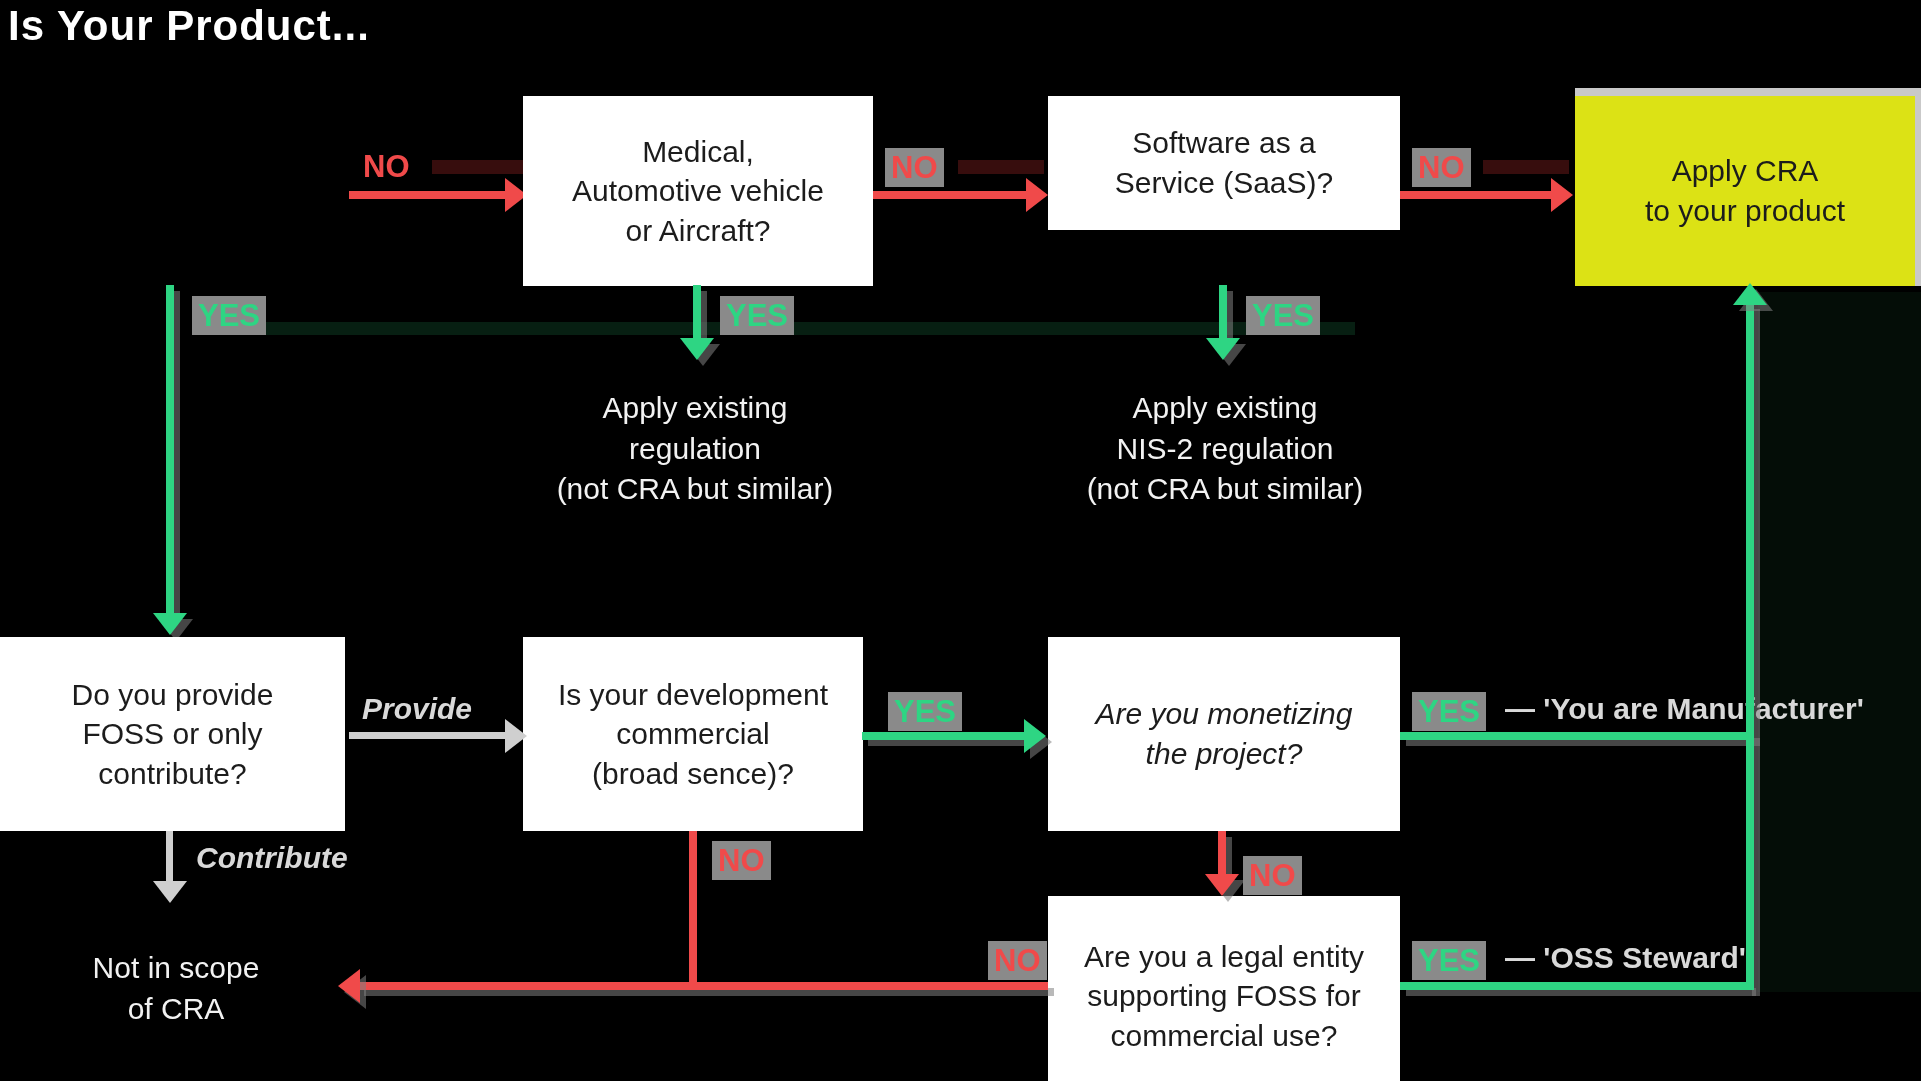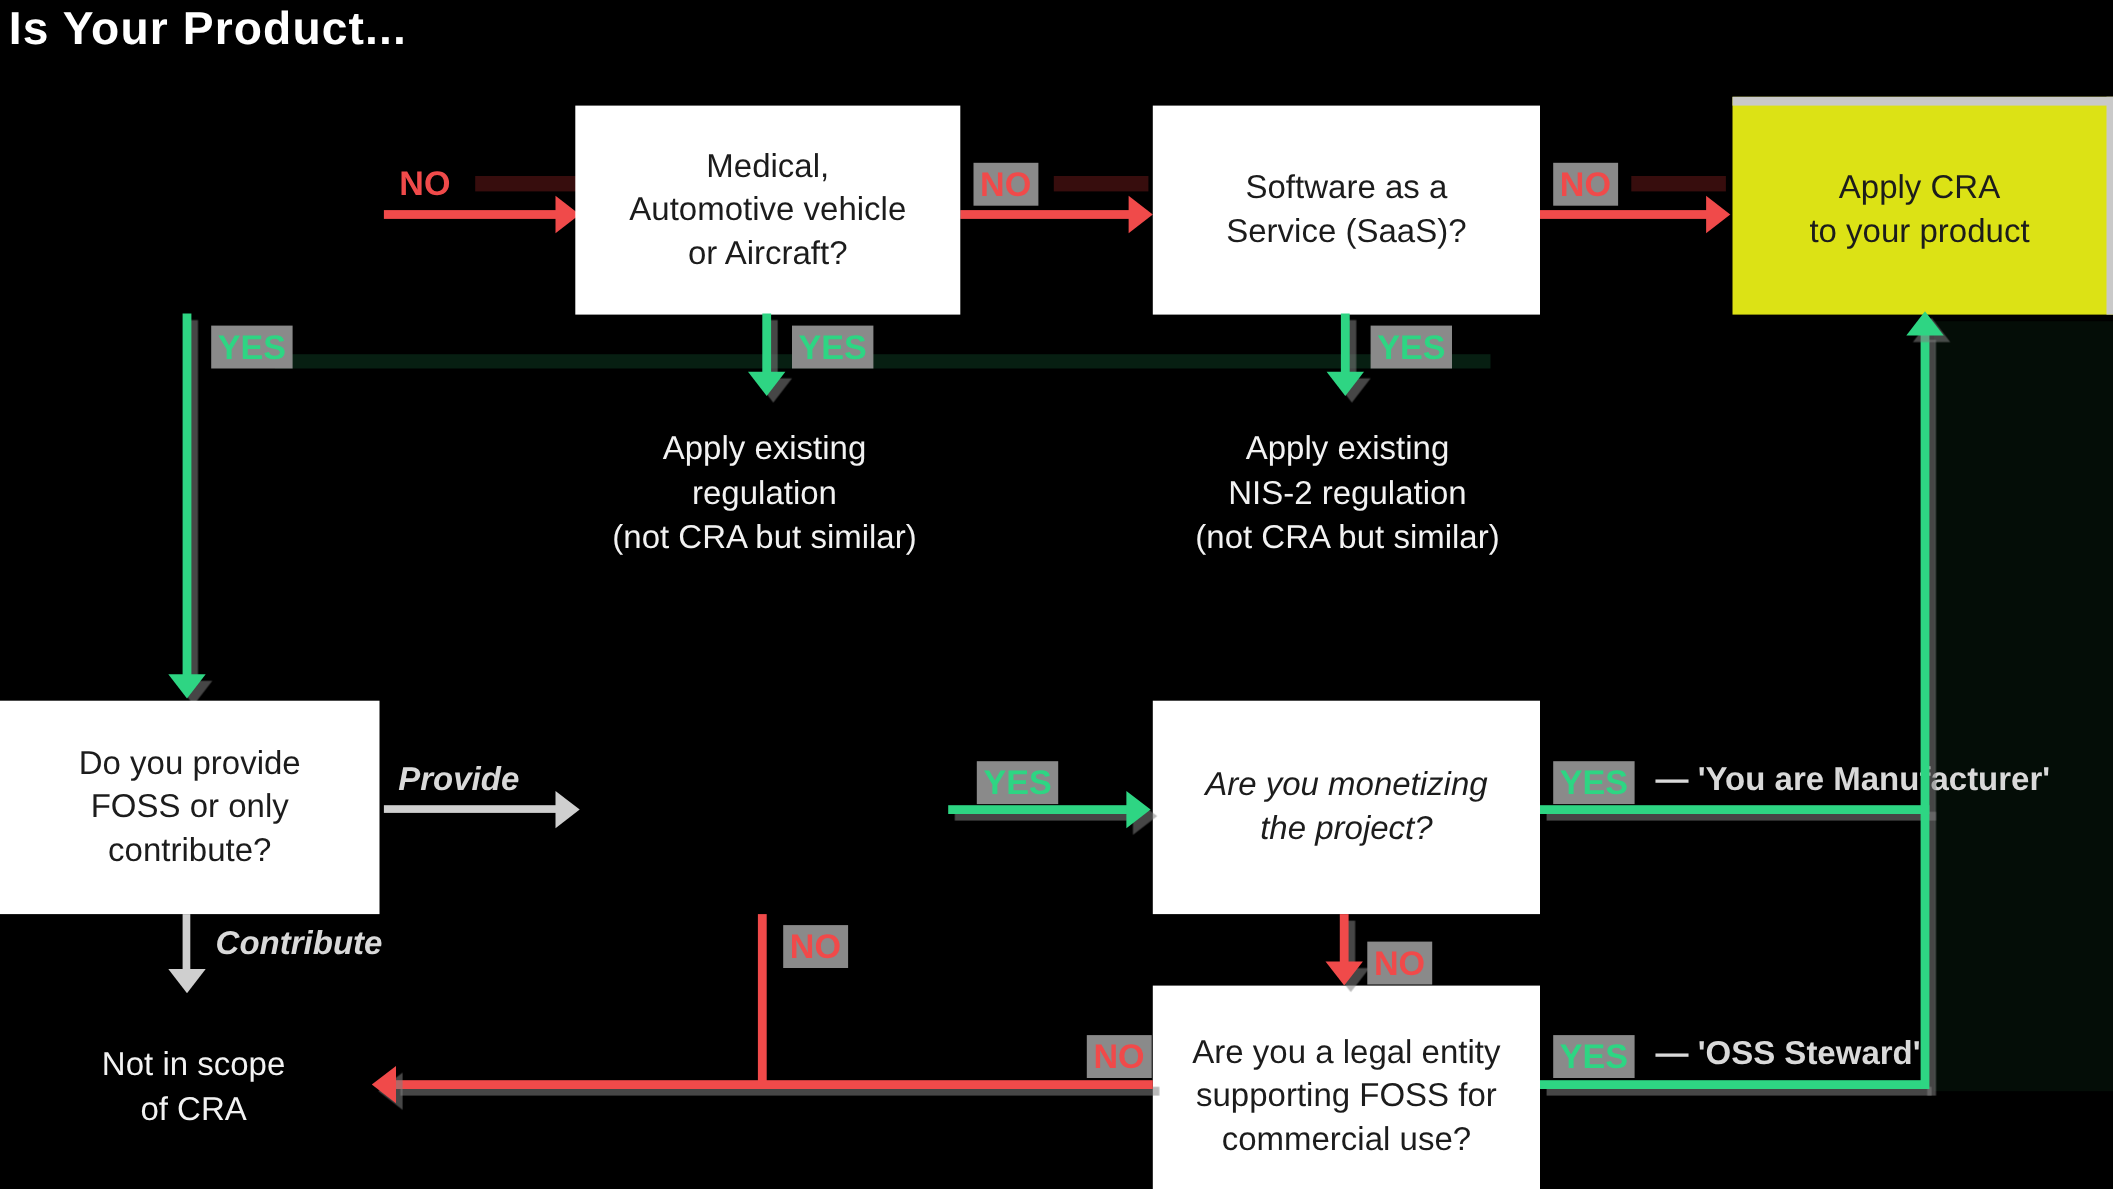--- a/index.html
+++ b/index.html
@@ -67,21 +67,21 @@
   <div class="ah right red" style="left:1026px;top:178px;"></div>
   <div class="chip red" style="left:885px;top:148px;">NO</div>
 
   <div class="hline red-bg" style="left:1400px;top:191px;width:153px;"></div>
   <div class="ah right red" style="left:1551px;top:178px;"></div>
   <div class="chip red" style="left:1412px;top:148px;">NO</div>
 
   <div class="node" style="left:523px;top:96px;width:350px;height:190px;">Medical,
 Automotive vehicle
 or Aircraft?</div>
-  <div class="node" style="left:1048px;top:96px;width:352px;height:190px;">Software as a
+  <div class="node" style="left:1048px;top:96px;width:352px;height:134px;">Software as a
 Service (SaaS)?</div>
   <div class="node highlight" style="left:1575px;top:88px;width:340px;height:190px;">Apply CRA
 to your product</div>
 
   <div class="vline green-bg shadowed" style="left:166px;top:285px;height:330px;"></div>
   <div class="ah down green shadowed" style="left:153px;top:613px;"></div>
   <div class="chip green" style="left:192px;top:296px;">YES</div>
 
   <div class="vline green-bg shadowed" style="left:693px;top:285px;height:55px;"></div>
   <div class="ah down green shadowed" style="left:680px;top:338px;"></div>
@@ -93,20 +93,23 @@
   <div class="vline green-bg shadowed" style="left:1219px;top:285px;height:55px;"></div>
   <div class="ah down green shadowed" style="left:1206px;top:338px;"></div>
   <div class="chip green" style="left:1246px;top:296px;">YES</div>
   <div class="freetext" style="left:1030px;top:388px;width:390px;">Apply existing
 NIS-2 regulation
 (not CRA but similar)</div>
 
   <div class="node" style="left:0;top:637px;width:345px;height:194px;">Do you provide
 FOSS or only
 contribute?</div>
+  <div class="node" style="left:523px;top:637px;width:340px;height:194px;">Is your development
+commercial
+(broad sence)?</div>
   <div class="node" style="left:1048px;top:637px;width:352px;height:194px;font-style:italic;">Are you monetizing
 the project?</div>
   <div class="node" style="left:1048px;top:896px;width:352px;height:200px;">Are you a legal entity
 supporting FOSS for
 commercial use?</div>
 
   <div class="hline gray-bg" style="left:349px;top:732px;width:158px;height:7px;"></div>
   <div class="ah right gray" style="left:505px;top:719px;"></div>
   <div class="gray-label" style="left:362px;top:692px;">Provide</div>
 

